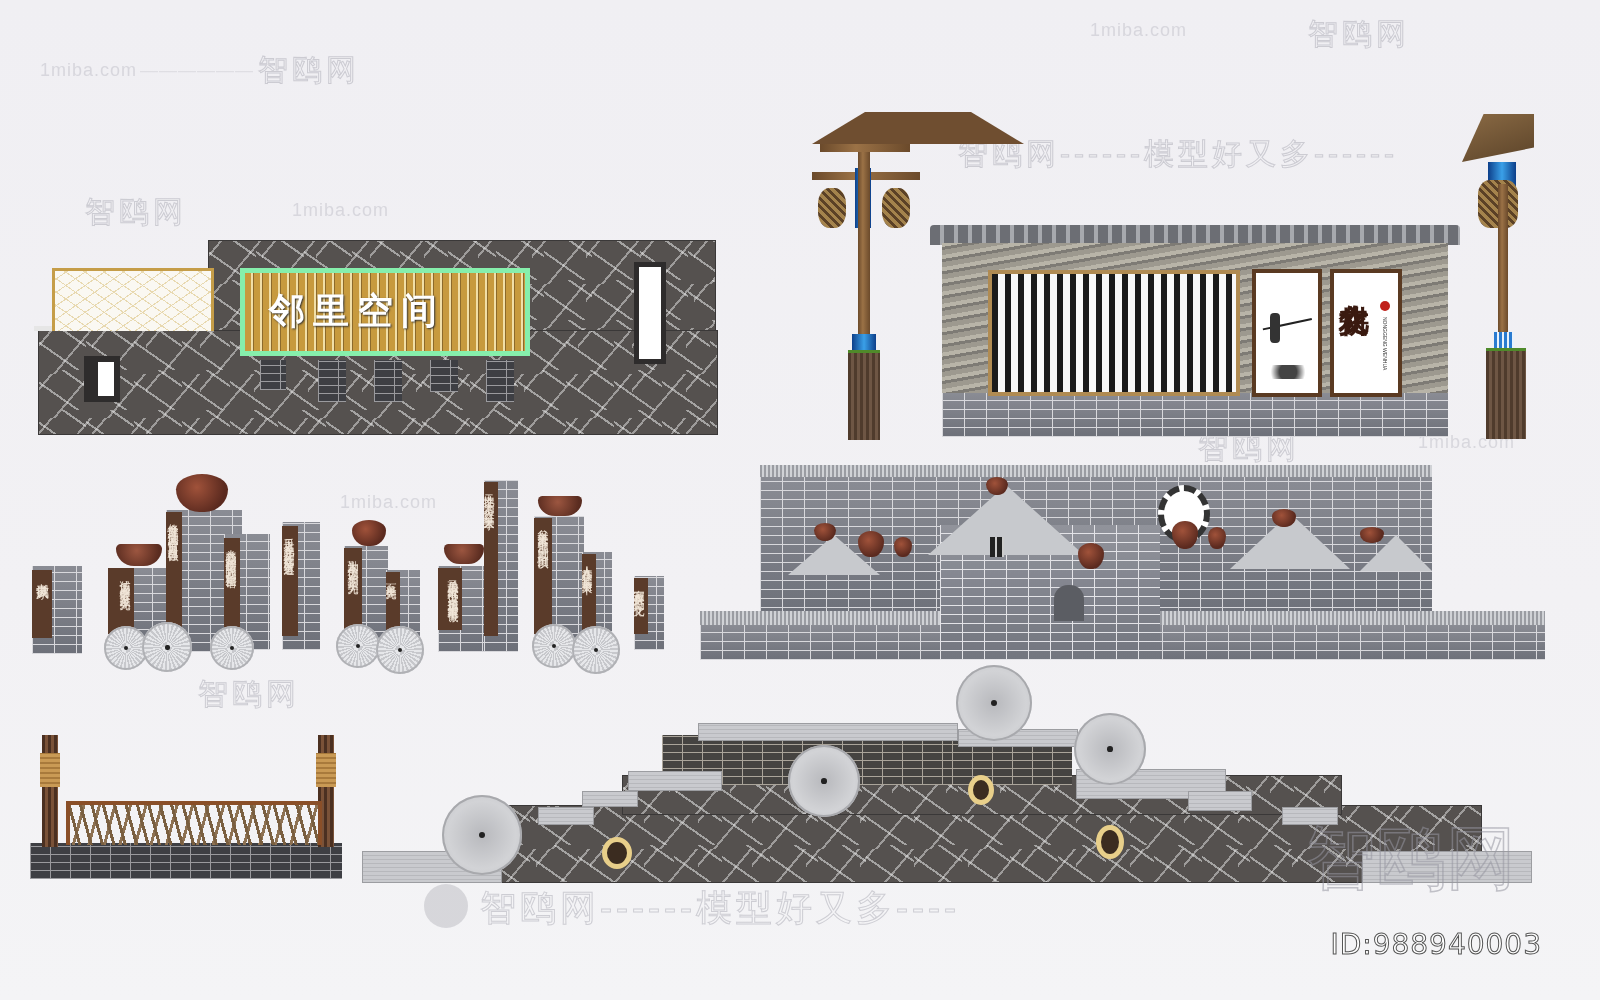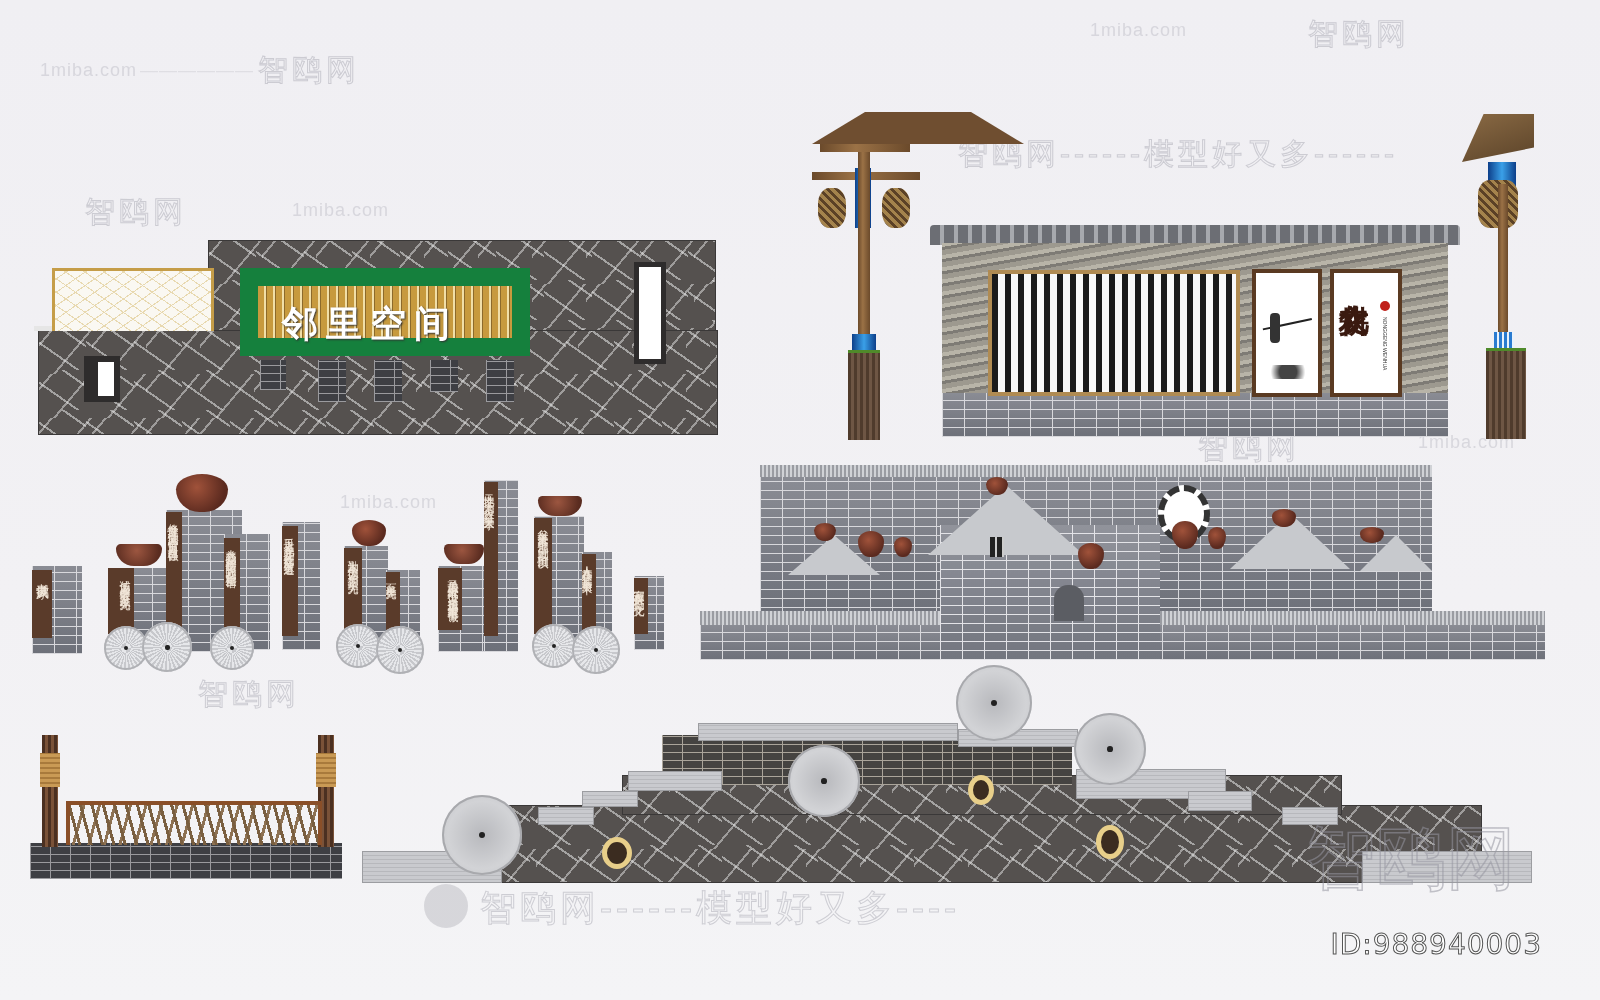--- a/index.html
+++ b/index.html
@@ -66,21 +66,21 @@
 
 <div class="abs" style="left:38px;top:240px;width:678px;height:195px;">
   <div class="abs stone stone-net" style="left:170px;top:0;width:508px;height:195px;"></div>
   <div class="abs stone stone-net" style="left:0;top:90px;width:680px;height:105px;"></div>
   <div class="abs" style="left:-4px;top:86px;width:178px;height:5px;background:#e6e6e6;"></div>
 
   <div class="abs" style="left:14px;top:28px;width:156px;height:60px;border:3px solid #c59d48;border-bottom:none;background:
        repeating-linear-gradient(35deg,transparent 0 10px,#e8d9b0 10px 11px),
        repeating-linear-gradient(-35deg,transparent 0 10px,#e8d9b0 10px 11px),#faf8f2;"></div>
 
-  <div class="abs" style="left:202px;top:28px;width:290px;height:88px;background:#15803d;padding:18px;box-sizing:border-box;">
+  <div class="abs" style="left:202px;top:28px;width:290px;height:88px;background:#86efac;padding:5px;box-sizing:border-box;">
     <div class="slat" style="width:100%;height:100%;position:relative;">
       <div class="glyph" style="left:24px;top:14px;font-size:36px;color:#fff;letter-spacing:8px;text-shadow:1px 1px 2px #333;">邻里空间</div>
     </div>
   </div>
 
   <div class="abs darkbrick" style="left:222px;top:120px;width:26px;height:30px;"></div>
   <div class="abs darkbrick" style="left:280px;top:120px;width:28px;height:42px;"></div>
   <div class="abs darkbrick" style="left:336px;top:120px;width:28px;height:42px;"></div>
   <div class="abs darkbrick" style="left:392px;top:120px;width:28px;height:32px;"></div>
   <div class="abs darkbrick" style="left:448px;top:120px;width:28px;height:42px;"></div>

